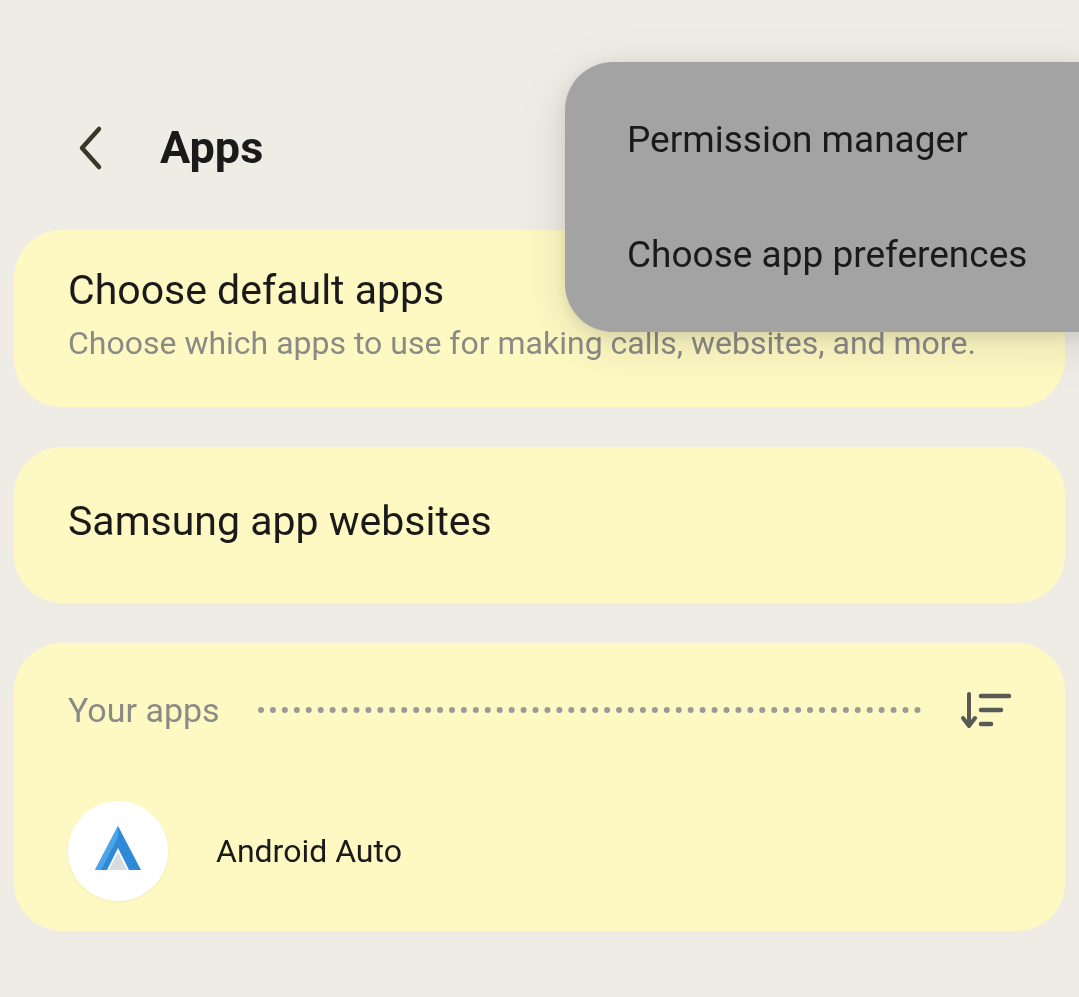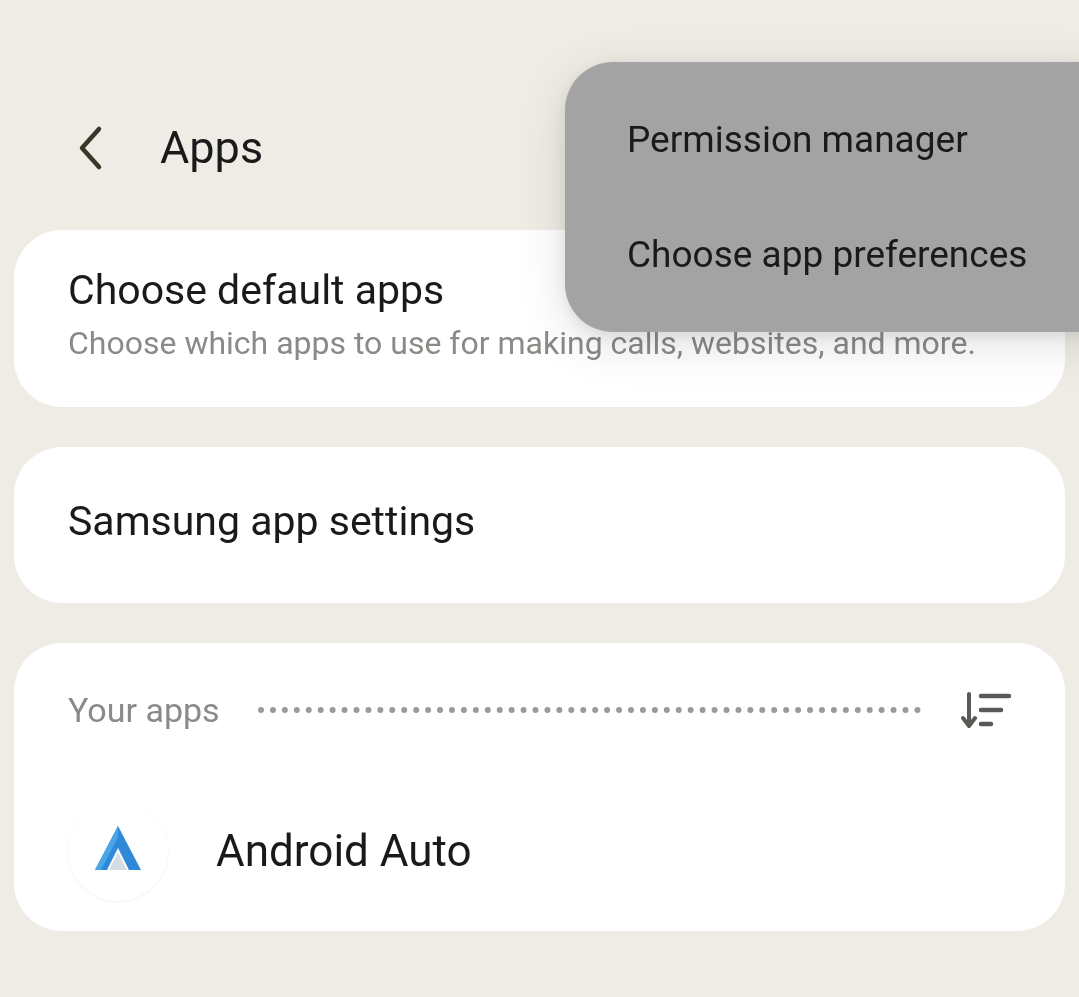--- a/index.html
+++ b/index.html
@@ -24,25 +24,25 @@
   .back-icon {
     width: 40px;
     height: 60px;
     margin-right: 50px;
     display: flex;
     align-items: center;
     justify-content: center;
   }
   .title {
     font-size: 45px;
-    font-weight: 400;
+    font-weight: 700;
     color: #1a1a1a;
   }
   .card {
-    background: #ffffff;
+    background: #fef9c3;
     border-radius: 48px;
     margin: 28px 14px 40px 14px;
     padding: 36px 54px;
   }
   .card-default-apps {
     margin-top: 30px;
     padding-bottom: 42px;
   }
   .card-title {
     font-size: 41px;
@@ -100,21 +100,21 @@
     display: flex;
     align-items: center;
     justify-content: center;
     margin-right: 48px;
   }
   .app-info {
     display: flex;
     flex-direction: column;
   }
   .app-name {
-    font-size: 44px;
+    font-size: 32px;
     color: #1a1a1a;
     font-weight: 400;
   }
   .app-size {
     font-size: 32px;
     color: #8a8a87;
     margin-top: 4px;
   }
   .popup {
     position: absolute;
@@ -143,21 +143,21 @@
   </div>
   <div class="title">Apps</div>
 </div>
 
 <div class="card card-default-apps">
   <div class="card-title">Choose default apps</div>
   <div class="card-subtitle">Choose which apps to use for making calls, websites, and more.</div>
 </div>
 
 <div class="card card-samsung">
-  <div class="card-title">Samsung app settings</div>
+  <div class="card-title">Samsung app websites</div>
 </div>
 
 <div class="card card-apps-list">
   <div class="your-apps-row">
     <div class="your-apps-label">Your apps</div>
     <div class="dots"></div>
     <div class="sort-icon">
       <svg width="50" height="44" viewBox="0 0 50 44">
         <path d="M 8 6 L 8 38 M 8 38 L 2 30 M 8 38 L 14 30" stroke="#595955" stroke-width="4" fill="none" stroke-linecap="round"></path>
         <line x1="20" y1="8" x2="48" y2="8" stroke="#595955" stroke-width="4.5" stroke-linecap="round"></line>

